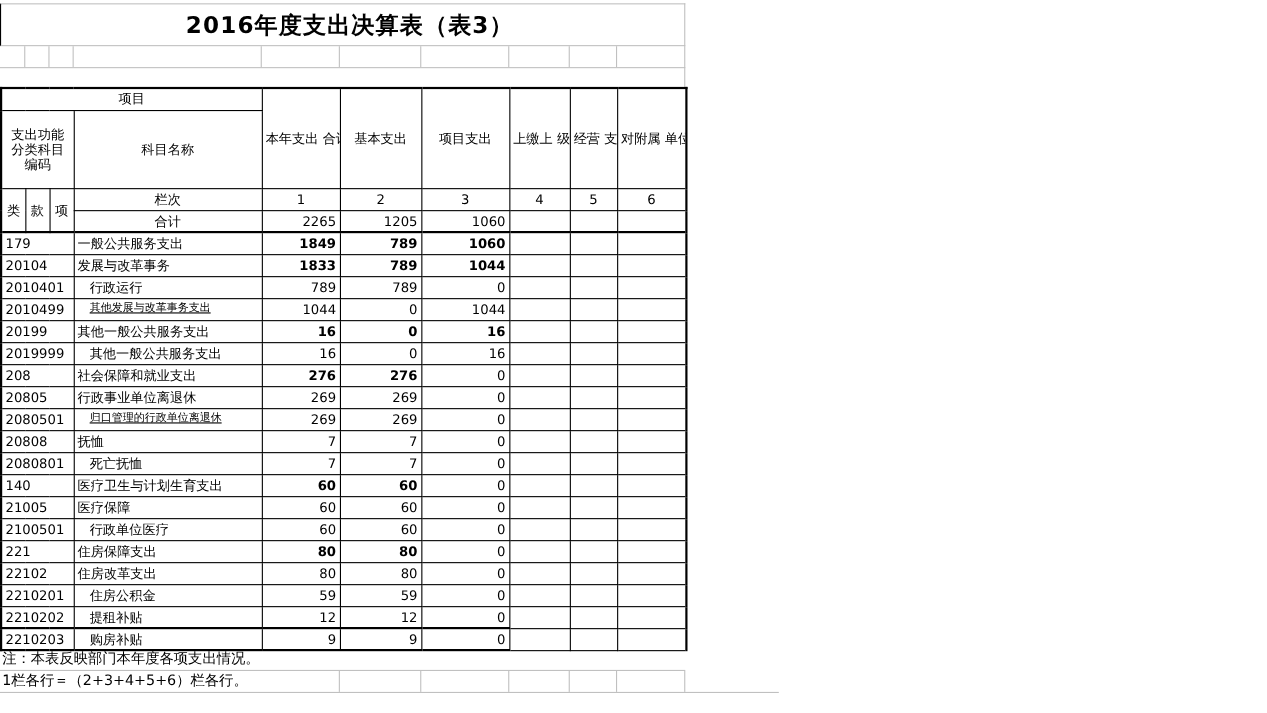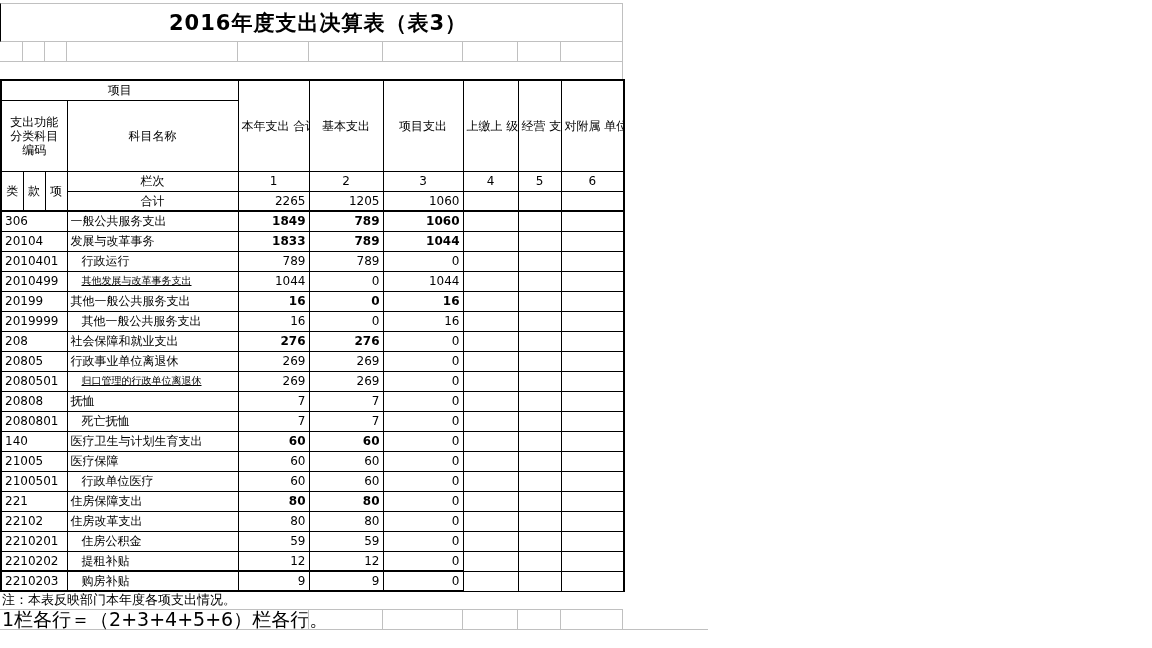--- a/index.html
+++ b/index.html
@@ -70,21 +70,21 @@
   table.grid td.bb2 { border-bottom: 2px solid #000; }
 
   
   .note1 {
     position: absolute; left: 0; top: 590px; width: 623px; height: 20px;
     font-size: 13px; line-height: 20px; padding-left: 2px;
     border-bottom: 1px solid #c0c0c0;
   }
   .note2 {
     position: absolute; left: 0; top: 610px; width: 708px; height: 20px;
-    font-size: 19px; line-height: 19px; padding-left: 2px;
+    font-size: 13px; line-height: 19px; padding-left: 2px;
     border-bottom: 1px solid #c0c0c0;
   }
 </style>
 </head>
 <body>
 
 <div class="sheet">
 
   <div class="title-band">
     <span>2016年度支出决算表（表3）</span>
@@ -153,21 +153,21 @@
         <td class="r">2265</td>
         <td class="r">1205</td>
         <td class="r">1060</td>
         <td class="r"></td>
         <td class="r"></td>
         <td class="r last"></td>
       </tr>
     </tbody>
     <tbody id="data-rows">
         <tr>
-          <td class="code first" colspan="3">306</td>
+          <td class="code first" colspan="3">179</td>
           <td class="name">一般公共服务支出</td>
           <td class="r b">1849</td>
           <td class="r b">789</td>
           <td class="r b">1060</td>
           <td class="r"></td>
           <td class="r"></td>
           <td class="r last"></td>
         </tr>
         <tr>
           <td class="code first" colspan="3">20104</td>

